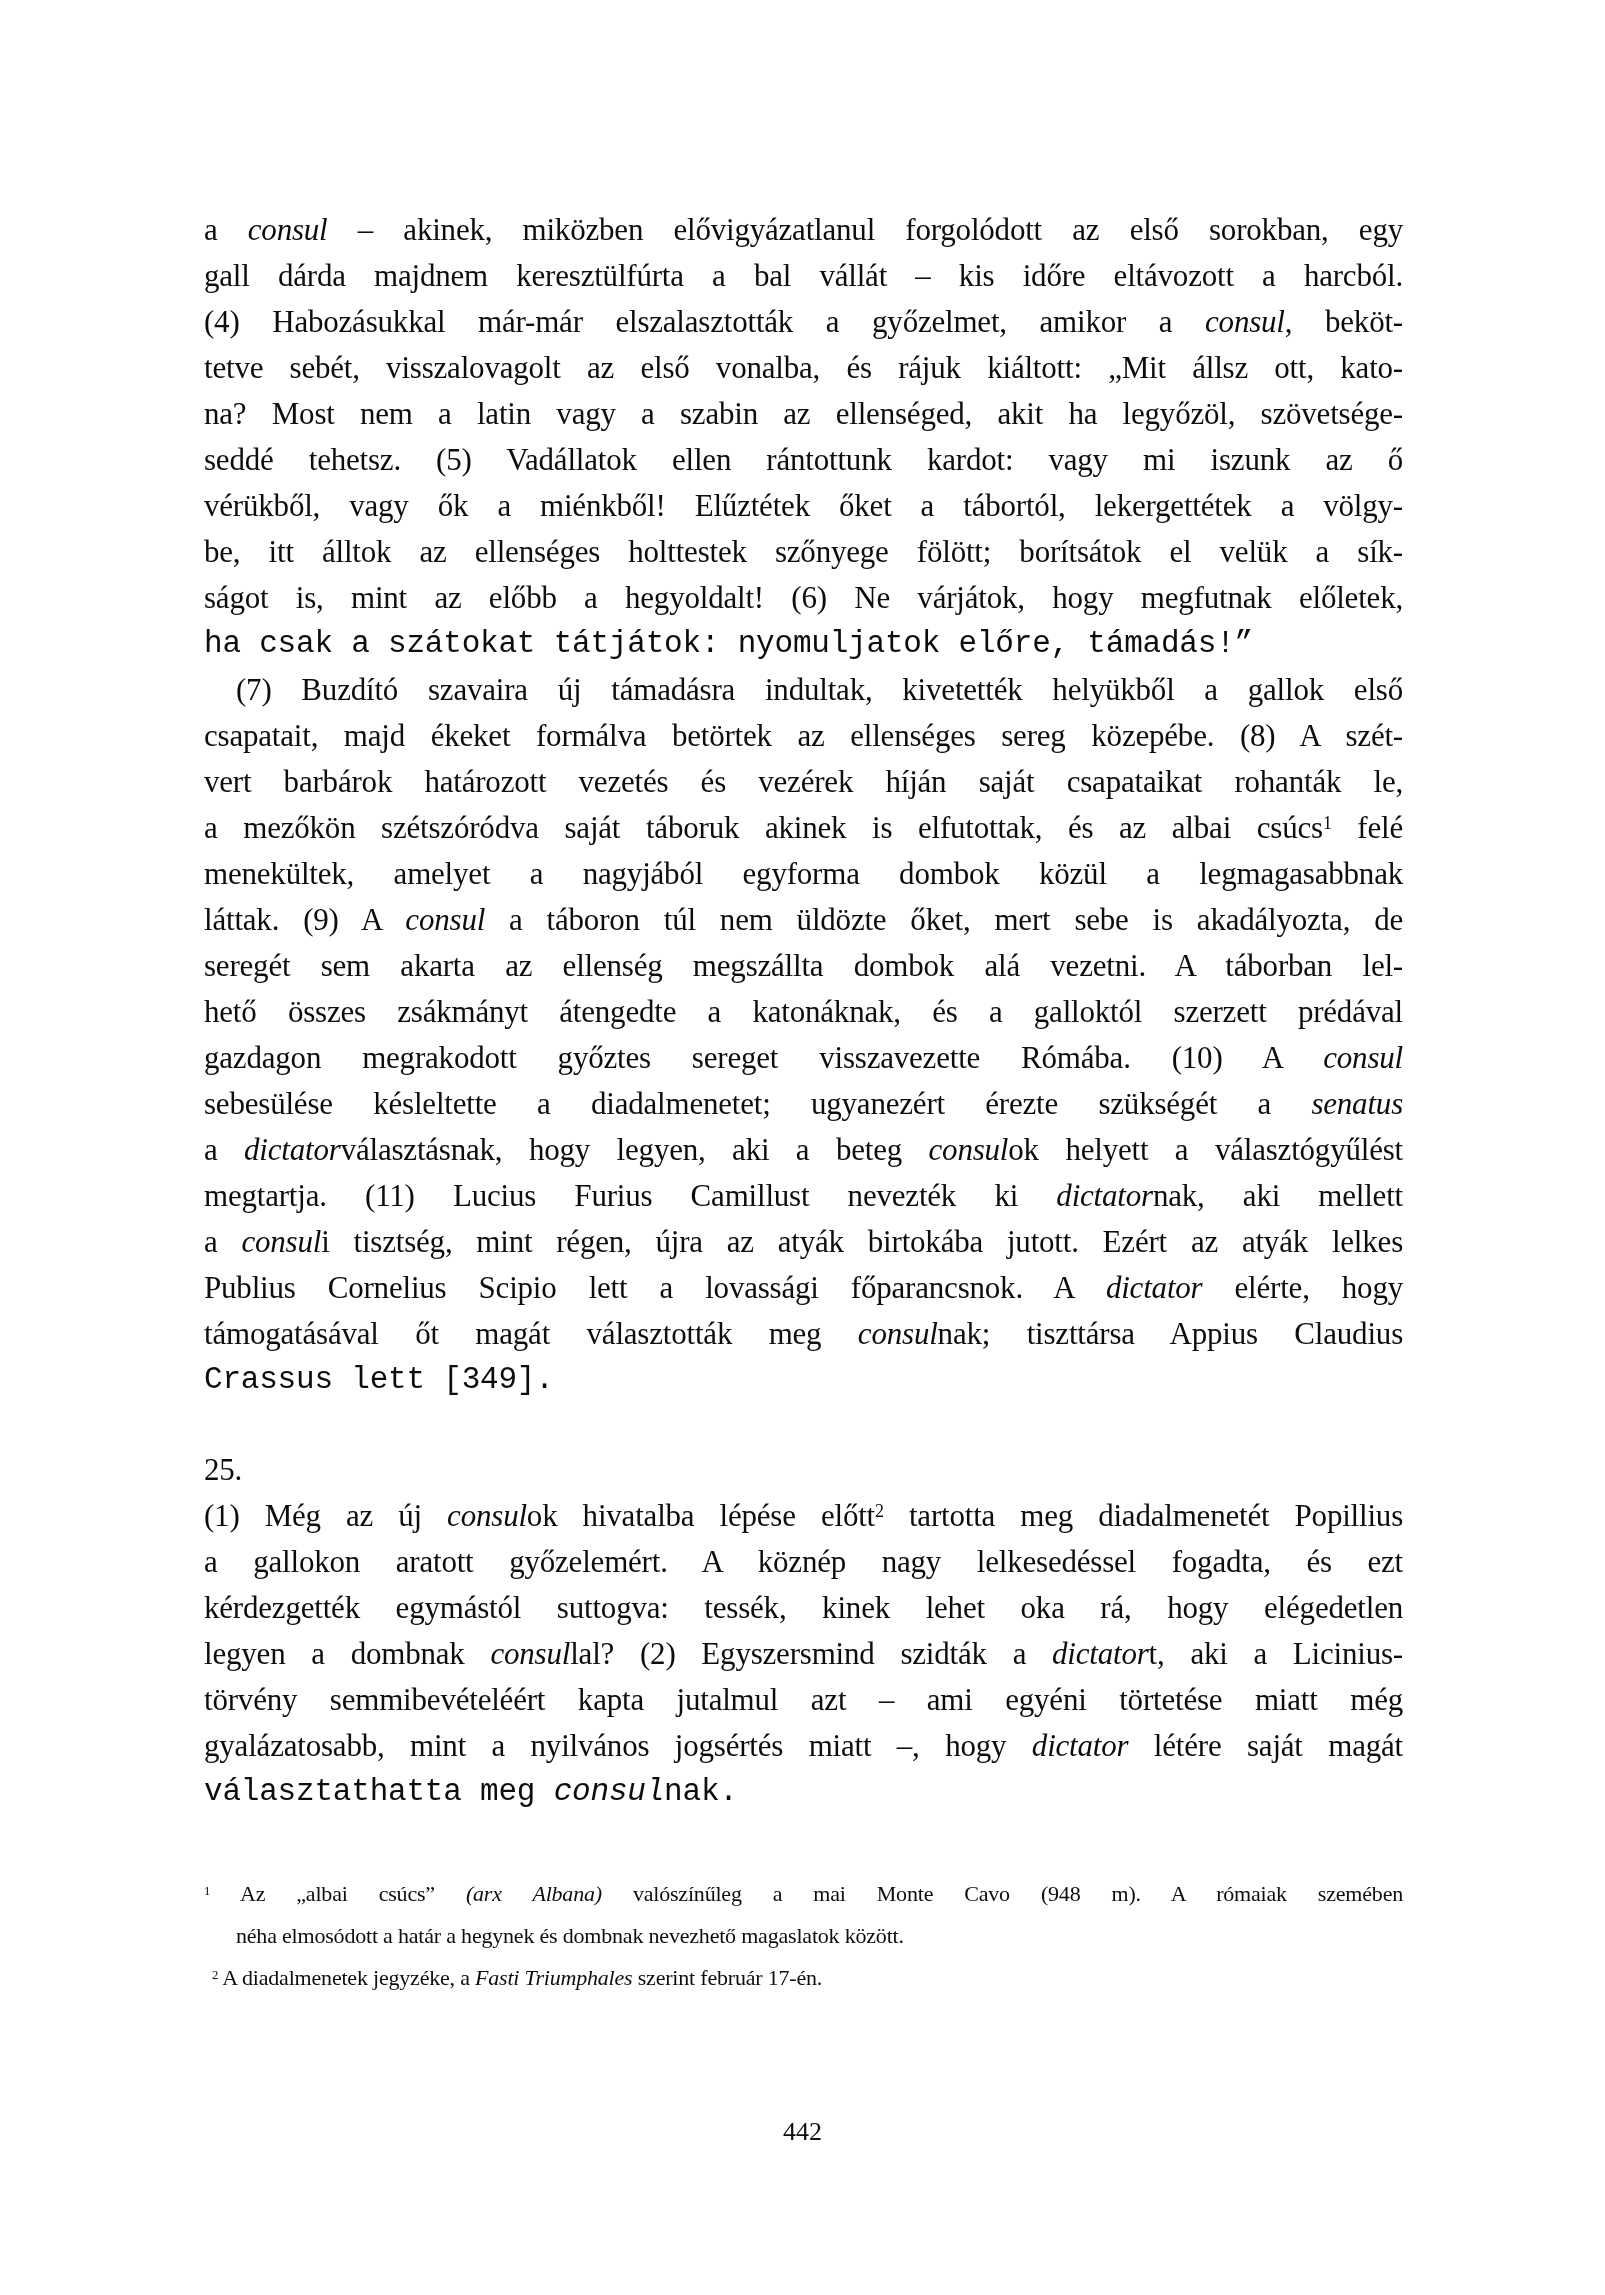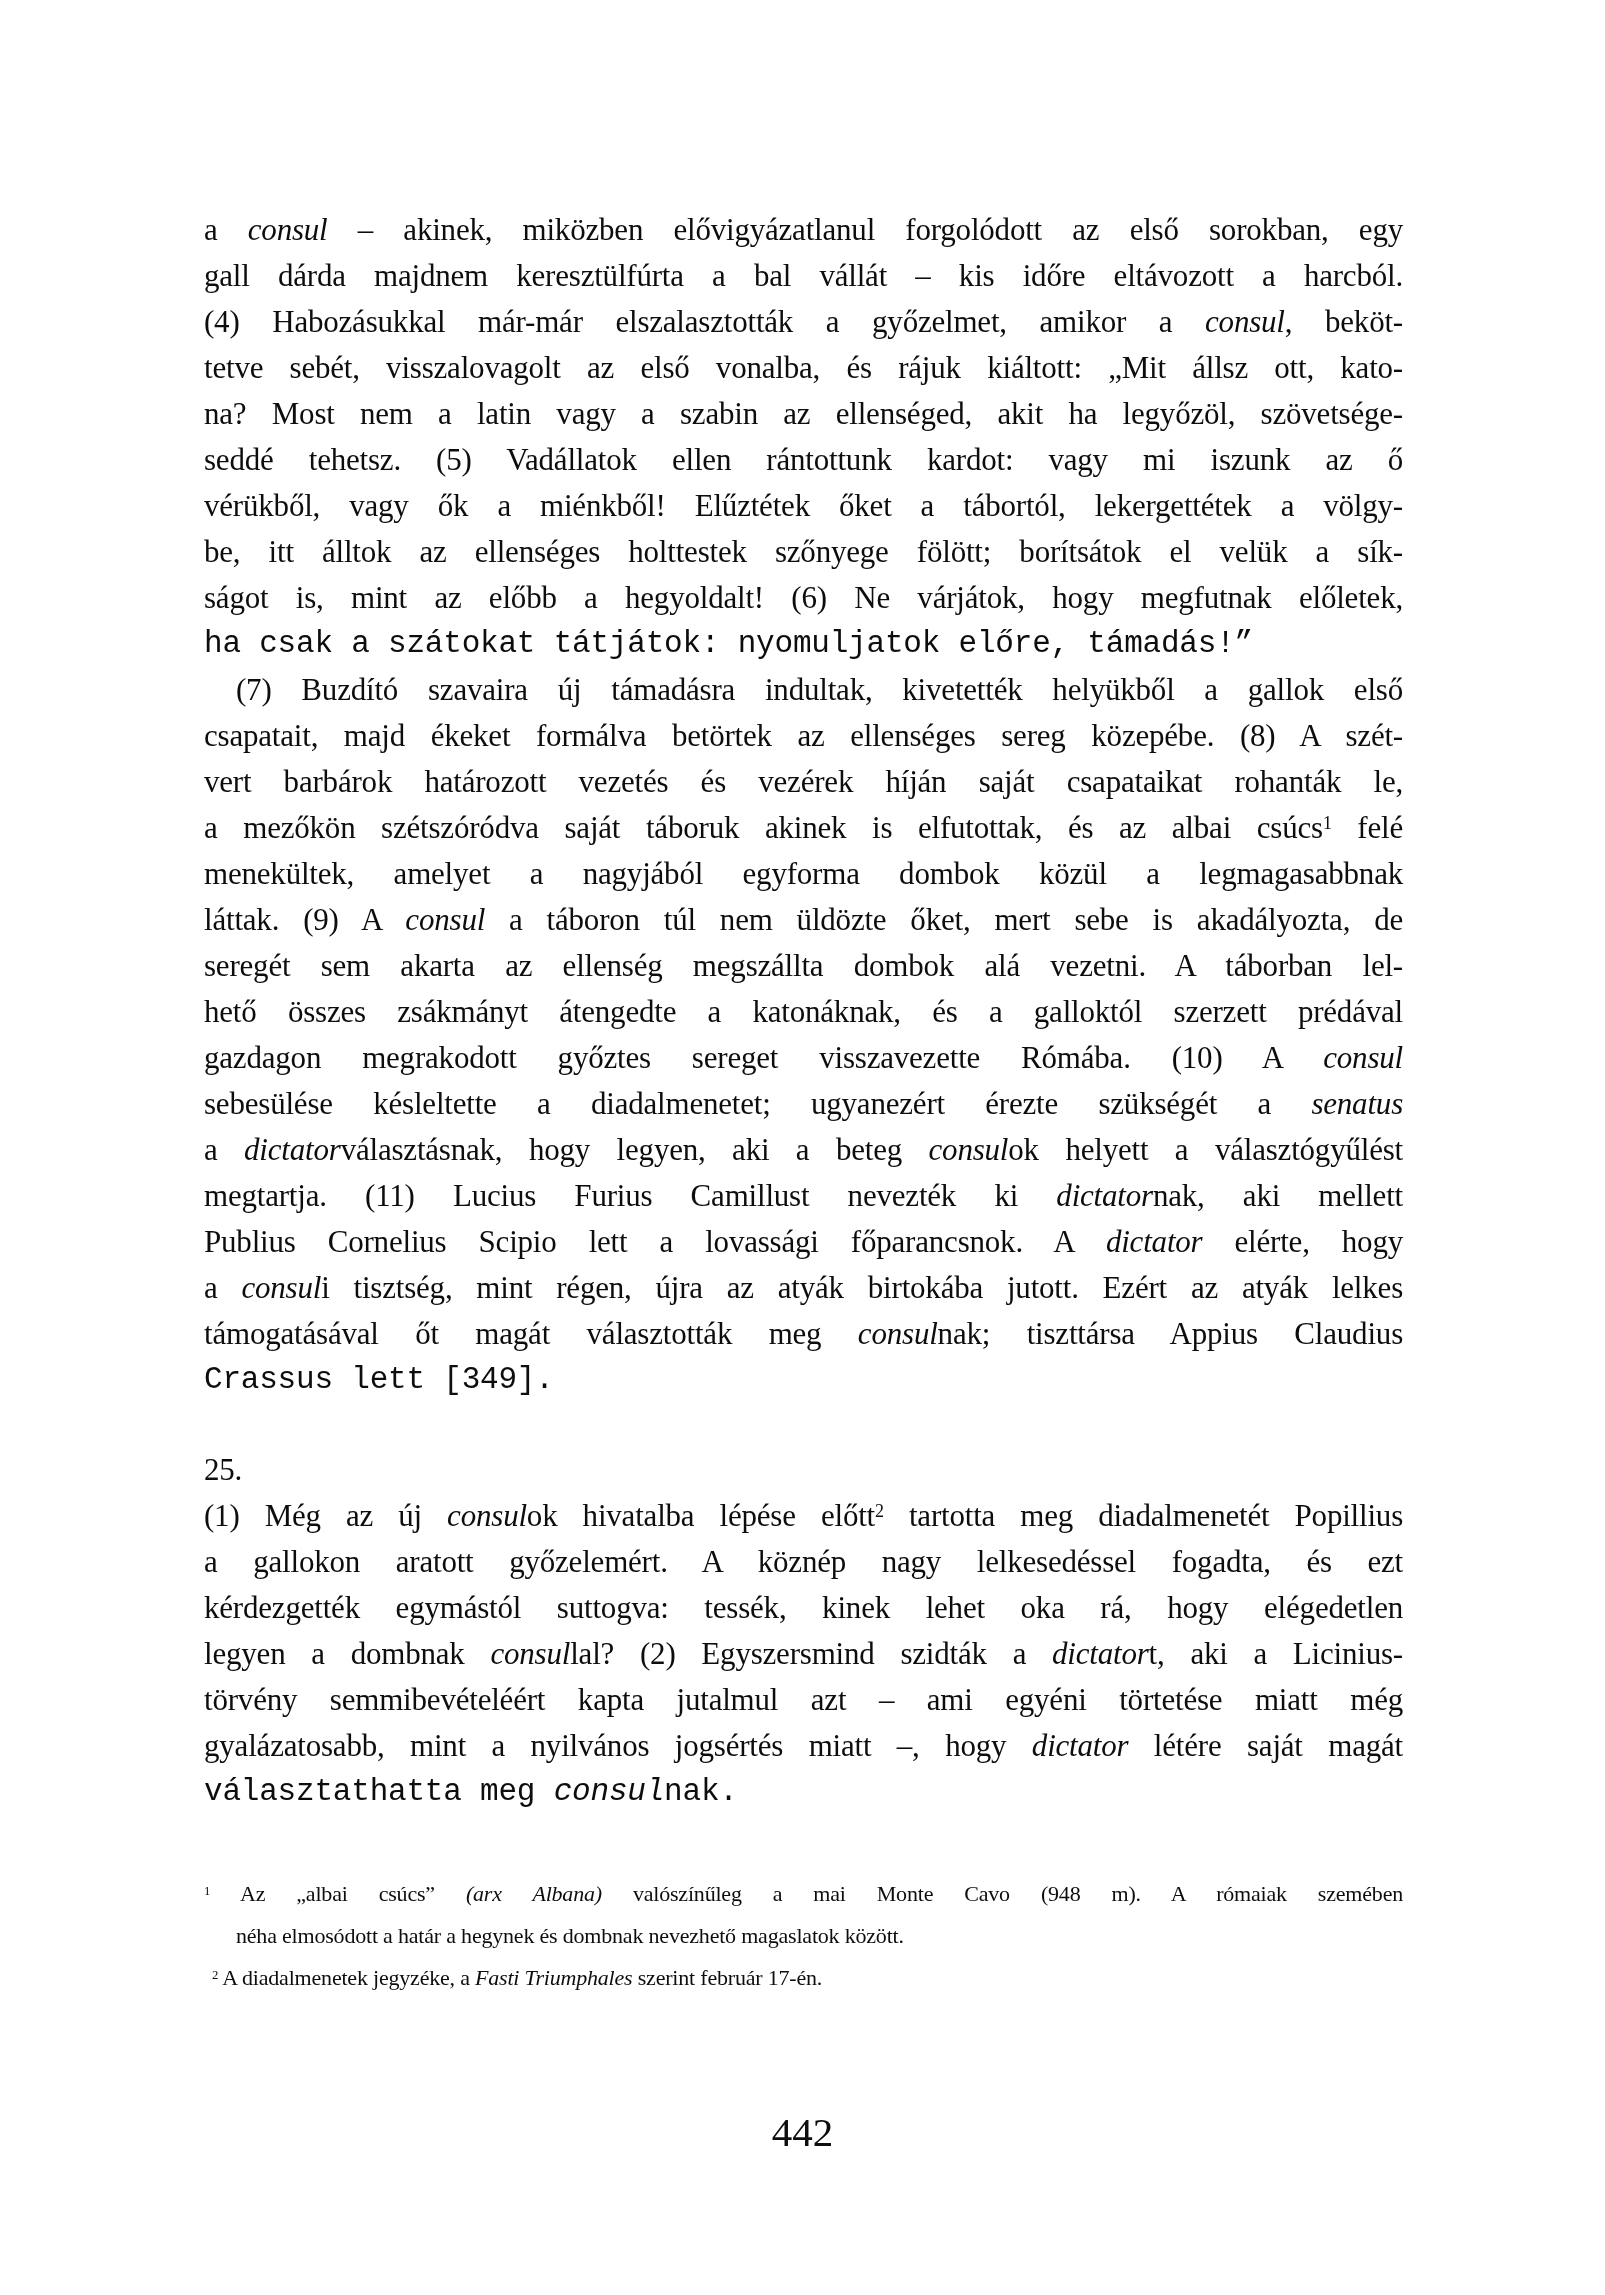--- a/index.html
+++ b/index.html
@@ -70,21 +70,21 @@
     position: relative;
     top: -0.5em;
     line-height: 0;
   }
   .pagenum {
     position: absolute;
     left: 0;
     top: 2113px;
     width: 100%;
     text-align: center;
-    font-size: 41px;
+    font-size: 26px;
     line-height: 38px;
   }
 </style>
 </head>
 <body>
 
 <div class="page">
   <div class="textblock">
     <div class="para">
         <div class="line"><span>a </span><span class="it">consul</span><span> – akinek, miközben elővigyázatlanul forgolódott az első sorokban, egy</span></div>
@@ -104,22 +104,22 @@
         <div class="line"><span>vert barbárok határozott vezetés és vezérek híján saját csapataikat rohanták le,</span></div>
         <div class="line"><span>a mezőkön szétszóródva saját táboruk akinek is elfutottak, és az albai csúcs</span><span class="sup">1</span><span> felé</span></div>
         <div class="line"><span>menekültek, amelyet a nagyjából egyforma dombok közül a legmagasabbnak</span></div>
         <div class="line"><span>láttak. (9) A </span><span class="it">consul</span><span> a táboron túl nem üldözte őket, mert sebe is akadályozta, de</span></div>
         <div class="line"><span>seregét sem akarta az ellenség megszállta dombok alá vezetni. A táborban lel-</span></div>
         <div class="line"><span>hető összes zsákmányt átengedte a katonáknak, és a galloktól szerzett prédával</span></div>
         <div class="line"><span>gazdagon megrakodott győztes sereget visszavezette Rómába. (10) A </span><span class="it">consul</span></div>
         <div class="line"><span>sebesülése késleltette a diadalmenetet; ugyanezért érezte szükségét a </span><span class="it">senatus</span></div>
         <div class="line"><span>a </span><span class="it">dictator</span><span>választásnak, hogy legyen, aki a beteg </span><span class="it">consul</span><span>ok helyett a választógyűlést</span></div>
         <div class="line"><span>megtartja. (11) Lucius Furius Camillust nevezték ki </span><span class="it">dictator</span><span>nak, aki mellett</span></div>
+        <div class="line"><span>a </span><span class="it">consul</span><span>i tisztség, mint régen, újra az atyák birtokába jutott. Ezért az atyák lelkes</span></div>
         <div class="line"><span>Publius Cornelius Scipio lett a lovassági főparancsnok. A </span><span class="it">dictator</span><span> elérte, hogy</span></div>
-        <div class="line"><span>a </span><span class="it">consul</span><span>i tisztség, mint régen, újra az atyák birtokába jutott. Ezért az atyák lelkes</span></div>
         <div class="line"><span>támogatásával őt magát választották meg </span><span class="it">consul</span><span>nak; tiszttársa Appius Claudius</span></div>
         <div class="line last"><span>Crassus lett [349].</span></div>
       </div>
     <div class="section-heading">25.</div>
     <div class="para">
         <div class="line"><span>(1) Még az új </span><span class="it">consul</span><span>ok hivatalba lépése előtt</span><span class="sup">2</span><span> tartotta meg diadalmenetét Popillius</span></div>
         <div class="line"><span>a gallokon aratott győzelemért. A köznép nagy lelkesedéssel fogadta, és ezt</span></div>
         <div class="line"><span>kérdezgették egymástól suttogva: tessék, kinek lehet oka rá, hogy elégedetlen</span></div>
         <div class="line"><span>legyen a dombnak </span><span class="it">consul</span><span>lal? (2) Egyszersmind szidták a </span><span class="it">dictator</span><span>t, aki a Licinius-</span></div>
         <div class="line"><span>törvény semmibevételéért kapta jutalmul azt – ami egyéni törtetése miatt még</span></div>

